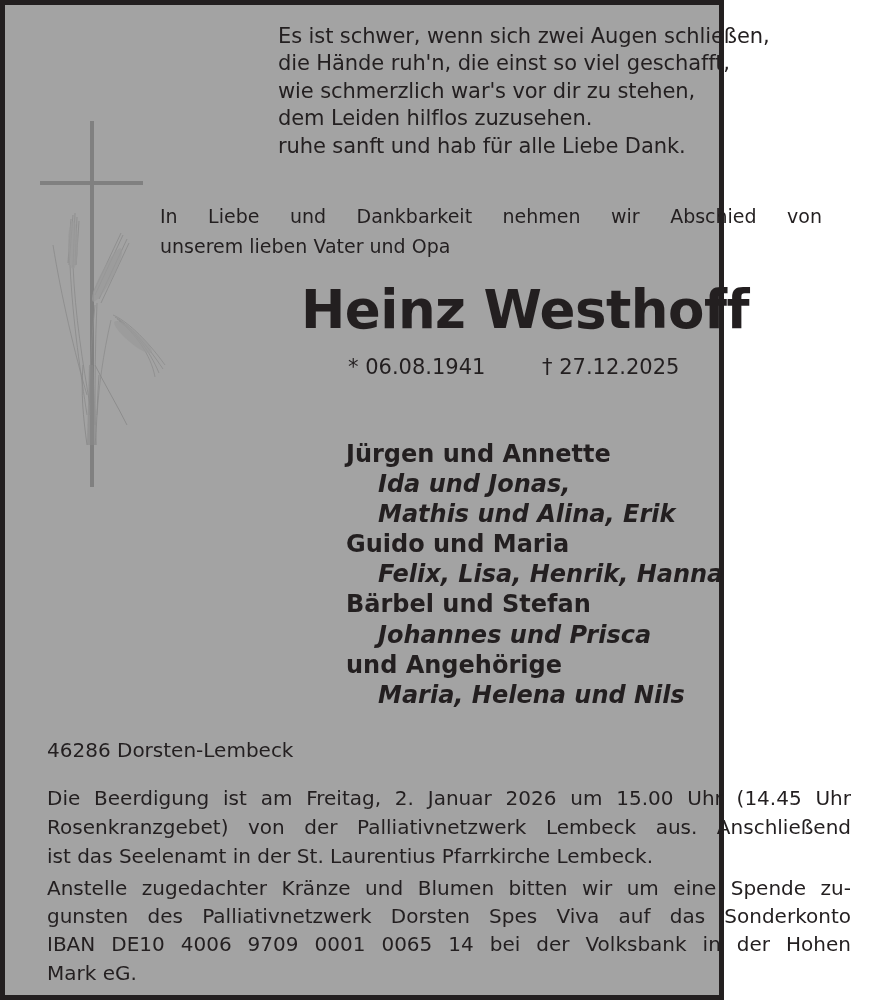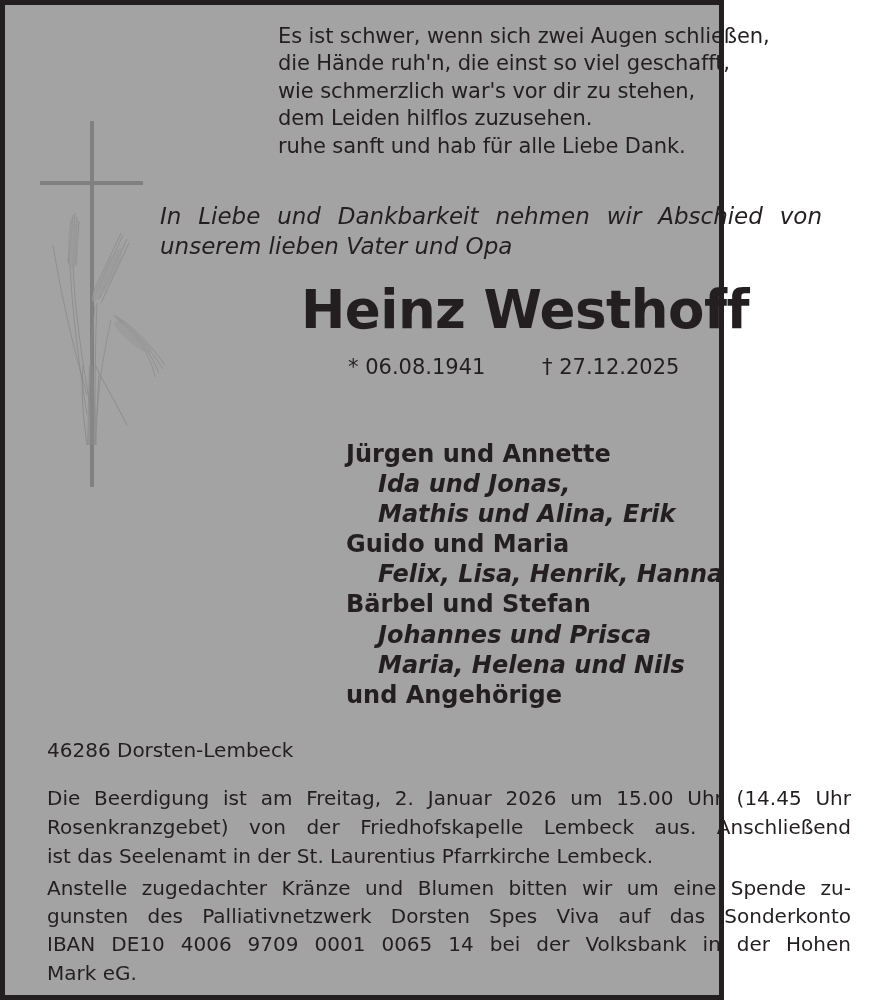--- a/index.html
+++ b/index.html
@@ -43,23 +43,22 @@
       top: 110px;
       width: 140px;
       height: 380px;
     }
 
     
     .intro {
       left: 155px;
       top: 196px;
       width: 662px;
-      font-size: 23px;
+      font-size: 19px;
       line-height: 30px;
-      font-style: italic;
     }
     .intro .line1 {
       display: block;
       text-align: justify;
       text-align-last: justify;
       white-space: nowrap;
     }
     .intro .line2 { display: block; white-space: nowrap; }
 
     
@@ -195,29 +194,29 @@
   <div class="abs dates date-death">† 27.12.2025</div>
 
   <div class="abs family">
     <span class="row">Jürgen und Annette</span>
     <span class="row indent">Ida und Jonas,</span>
     <span class="row indent">Mathis und Alina, Erik</span>
     <span class="row">Guido und Maria</span>
     <span class="row indent">Felix, Lisa, Henrik, Hanna</span>
     <span class="row">Bärbel und Stefan</span>
     <span class="row indent">Johannes und Prisca</span>
+    <span class="row">und Angehörige</span>
     <span class="row indent">Maria, Helena und Nils</span>
-    <span class="row">und Angehörige</span>
   </div>
 
   <div class="abs address">46286 Dorsten-Lembeck</div>
 
   <div class="abs para funeral">
     <span class="pl">Die Beerdigung ist am Freitag, 2. Januar 2026 um 15.00 Uhr (14.45 Uhr</span>
-    <span class="pl">Rosenkranzgebet) von der Friedhofskapelle Lembeck aus. Anschließend</span>
+    <span class="pl">Rosenkranzgebet) von der Palliativnetzwerk Lembeck aus. Anschließend</span>
     <span class="pl last">ist das Seelenamt in der St. Laurentius Pfarrkirche Lembeck.</span>
   </div>
 
   <div class="abs para donation">
     <span class="pl">Anstelle zugedachter Kränze und Blumen bitten wir um eine Spende zu-</span>
     <span class="pl">gunsten des Palliativnetzwerk Dorsten Spes Viva auf das Sonderkonto</span>
     <span class="pl">IBAN DE10 4006 9709 0001 0065 14 bei der Volksbank in der Hohen</span>
     <span class="pl last">Mark eG.</span>
   </div>
 

